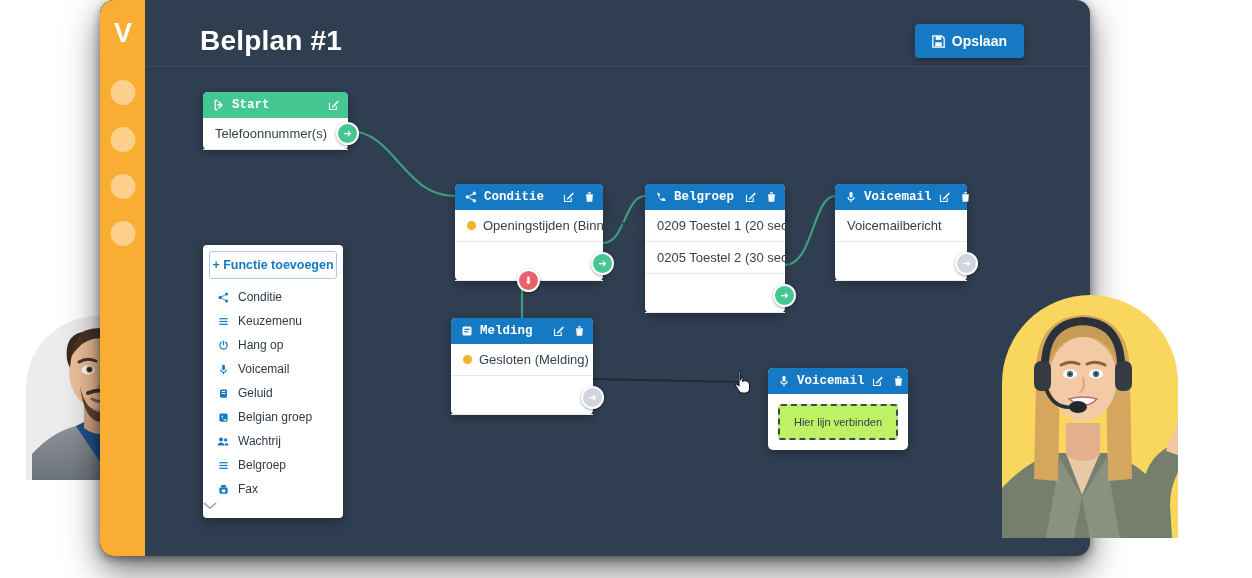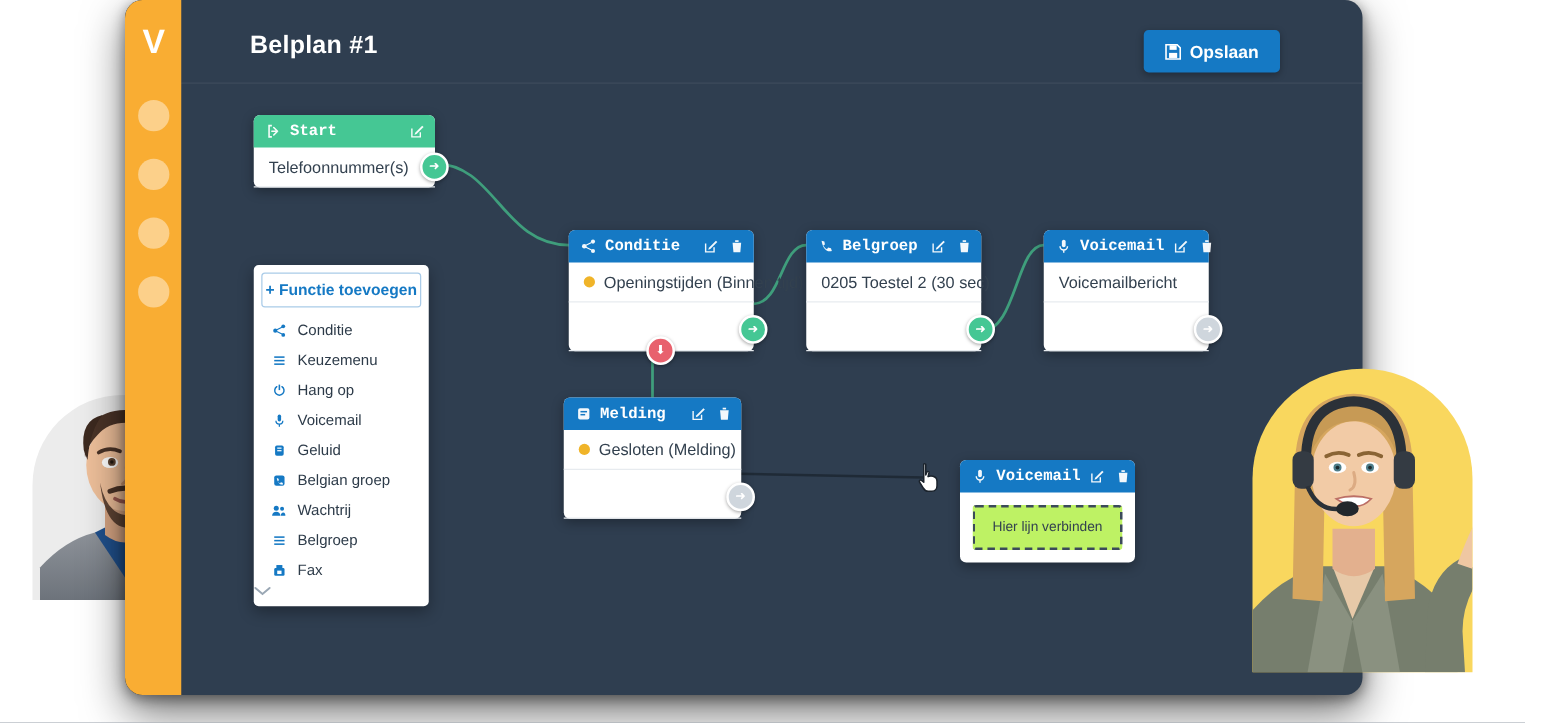--- a/index.html
+++ b/index.html
@@ -18,21 +18,21 @@
   #brand-logo{position:absolute;left:0;right:0;top:20px;text-align:center;
     color:#fff;font-weight:bold;font-size:27px;line-height:1;letter-spacing:-1px;}
   .rail-dot{position:absolute;left:50%;transform:translateX(-50%);
     width:25px;height:25px;border-radius:50%;background:#fcd08a;}
   #rail-dot-1{top:80px;} #rail-dot-2{top:127px;}
   #rail-dot-3{top:174px;} #rail-dot-4{top:221px;}
 
   
   #canvas-area{position:absolute;left:45px;top:0;right:0;bottom:0;}
   #page-title{position:absolute;left:55px;top:25px;color:#fff;
-    font-size:20px;font-weight:bold;letter-spacing:.2px;}
+    font-size:28px;font-weight:bold;letter-spacing:.2px;}
   #save-button{position:absolute;right:66px;top:24px;background:#1579c4;
     color:#fff;border:none;border-radius:4px;padding:9px 17px;font-size:14px;
     font-weight:bold;cursor:pointer;display:flex;align-items:center;gap:7px;
     font-family:inherit;box-shadow:0 2px 6px rgba(0,0,0,.3);}
   #header-rule{position:absolute;left:0;right:0;top:66px;height:1px;
     background:rgba(255,255,255,.07);}
 
   
   .node{position:absolute;background:#fff;border-radius:5px;
     box-shadow:0 3px 9px rgba(0,0,0,.3);overflow:visible;}
@@ -66,21 +66,21 @@
   #node-belgroep  {left:500px;top:184px;width:140px;}
   #node-voicemail {left:690px;top:184px;width:132px;}
   #node-melding   {left:306px;top:318px;width:142px;}
   #node-voicemail2{left:623px;top:368px;width:140px;}
 
   .dropzone{margin:10px;border:2px dashed #3b4a5a;background:#bef264;
     border-radius:3px;height:32px;display:flex;align-items:center;
     justify-content:center;font-size:11px;color:#33414f;}
 
   
-  #function-panel{position:absolute;left:58px;top:212px;width:140px;
+  #function-panel{position:absolute;left:58px;top:245px;width:140px;
     background:#fff;border-radius:4px;box-shadow:0 4px 12px rgba(0,0,0,.32);
     padding-bottom:4px;}
   #add-function-button{margin:6px;border:1px solid #a9cbe8;border-radius:3px;
     color:#1579c4;font-size:12.5px;font-weight:bold;text-align:center;
     padding:6px 0;cursor:pointer;}
   .fn-item{display:flex;align-items:center;gap:9px;padding:5px 14px;
     font-size:12px;color:#2d3b49;cursor:pointer;}
   .fn-item .fi{color:#1579c4;width:12px;display:flex;justify-content:center;
     flex:0 0 12px;}
   #fn-more{text-align:center;color:#9aa7b4;font-size:12px;padding:1px 0 4px;
@@ -261,20 +261,23 @@
           </svg>
         </span>
         <span class="hicon" style="margin-left:2px">
           <svg width="11" height="12" viewBox="0 0 16 16">
             <path d="M3 4h10l-1 11H4z" fill="#fff"></path>
               <rect x="6" y="1" width="4" height="2" fill="#fff"></rect>
           </svg>
         </span>
       </div>
       <div class="node-row">
+        <span>0209 Toestel 1 (20 sec)</span>
+      </div>
+      <div class="node-row">
         <span>0205 Toestel 2 (30 sec)</span>
       </div>
       <div class="node-row node-blank"></div>
       <div class="knob knob-green" style="right:-11px;bottom:6px;">➜</div>
     </div>
 
     <div class="node" id="node-voicemail">
       <div class="node-head head-blue">
         <span class="hicon">
           <svg width="12" height="12" viewBox="0 0 16 16">

